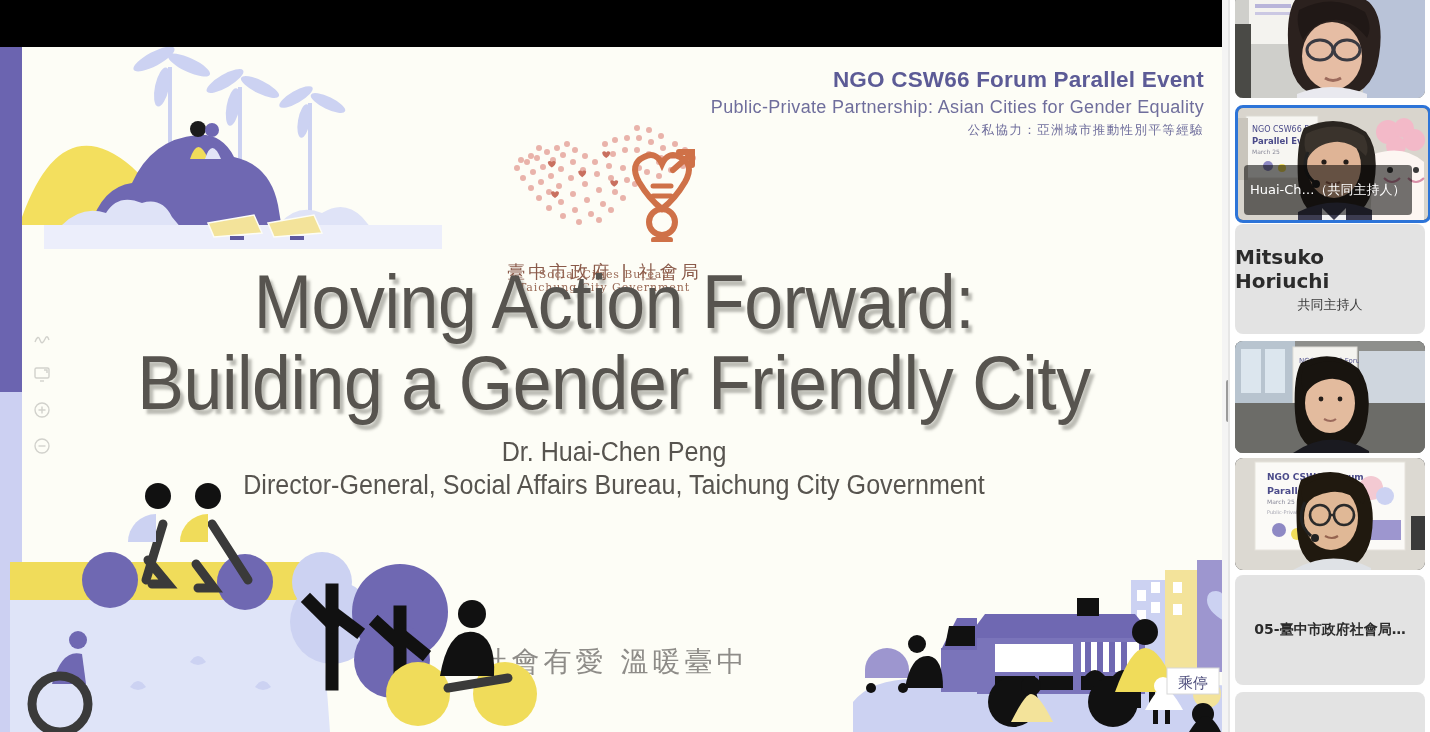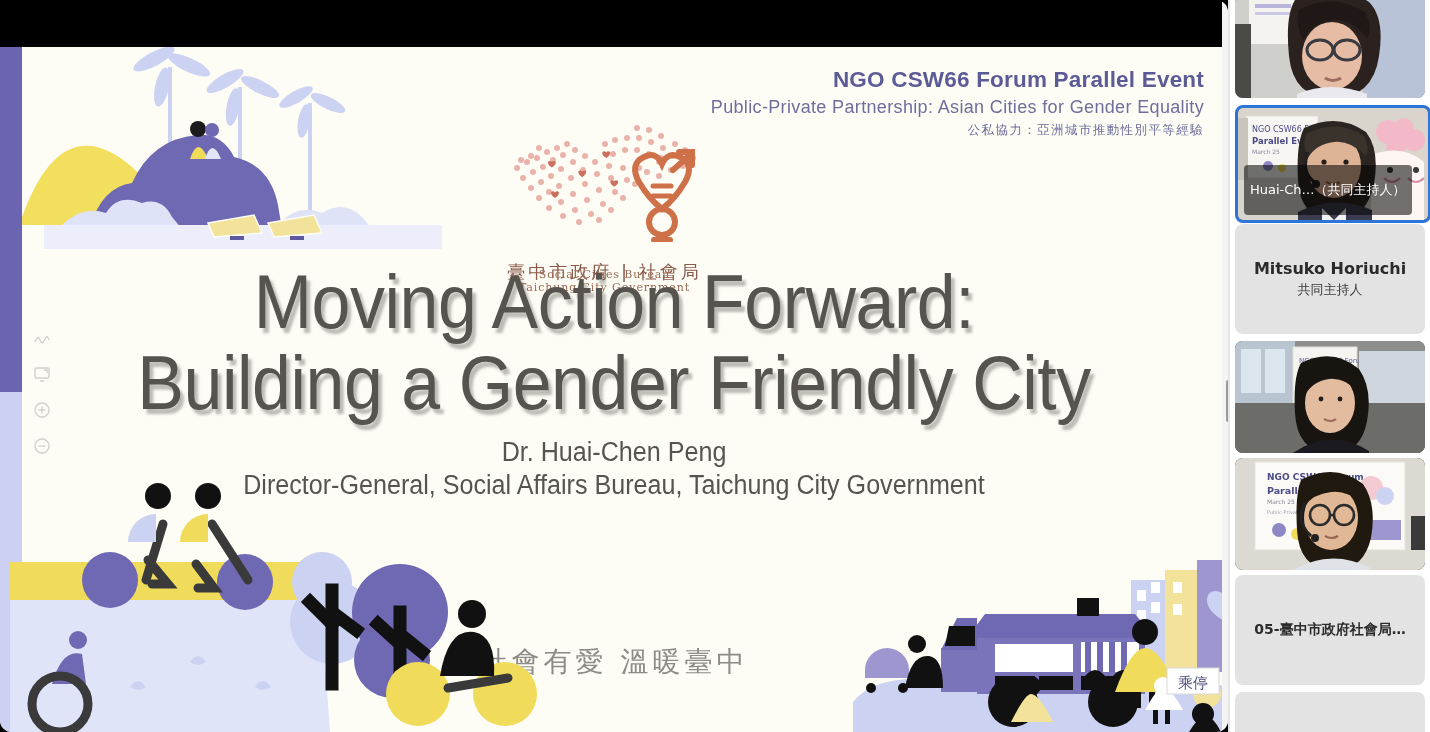--- a/index.html
+++ b/index.html
@@ -1,21 +1,21 @@
 <!DOCTYPE html>
 <html><head>
 <meta charset="utf-8">
 <style>
   html,body{margin:0;padding:0;background:#000;}
   body{width:1430px;height:732px;overflow:hidden;
        font-family:"Liberation Sans","DejaVu Sans",sans-serif;}
   #app{position:relative;width:1430px;height:732px;background:#000;overflow:hidden;}
 
   
-  #share-area{position:absolute;left:0;top:0;width:1228px;height:732px;background:#000;overflow:hidden;border-radius:12px;}
+  #share-area{position:absolute;left:0;top:0;width:1228px;height:732px;background:#000;overflow:hidden;}
   #letterbox-top{position:absolute;left:0;top:0;width:1228px;height:47px;background:#000;}
 
   #slide{position:absolute;left:0;top:47px;width:1228px;height:685px;background:#fdfdf6;overflow:hidden;}
 
   
   .rail-top{position:absolute;left:0;top:0;width:22px;height:345px;background:#6b64b0;}
   .rail-bot{position:absolute;left:0;top:345px;width:22px;height:340px;background:#ccd0f2;}
 
   
   #slide-header{position:absolute;right:24px;top:20px;text-align:right;}
@@ -59,21 +59,21 @@
   
   #sidebar{position:absolute;left:1230px;top:0;width:200px;height:732px;background:#ffffff;overflow:hidden;}
   .tile{position:absolute;left:5px;width:190px;border-radius:8px;overflow:hidden;background:#e3e3e3;}
   .tile.video{background:#2a2a2a;}
   .tile.active{border:3px solid #2d74d8;left:5px;}
   .tile-name{position:absolute;left:6px;bottom:5px;max-width:178px;
              background:rgba(0,0,0,.55);color:#fff;font-size:13px;padding:16px 6px;border-radius:4px;
              white-space:nowrap;overflow:hidden;font-family:"DejaVu Sans",sans-serif;}
   .tile-placeholder{display:flex;flex-direction:column;align-items:center;justify-content:center;
                     height:100%;color:#2b2b2b;}
-  .ph-name{font-size:16px;font-weight:bold;font-family:"DejaVu Sans",sans-serif;}
+  .ph-name{font-size:20px;font-weight:bold;font-family:"DejaVu Sans",sans-serif;}
   .ph-role{font-size:13px;margin-top:3px;color:#3a3a3a;font-family:"DejaVu Sans",sans-serif;}
   .ph-single{font-size:14px;font-weight:bold;color:#2b2b2b;white-space:nowrap;
              font-family:"DejaVu Sans",sans-serif;}
 
   
   .feed{position:absolute;inset:0;overflow:hidden;}
 </style>
 </head>
 <body>
 

